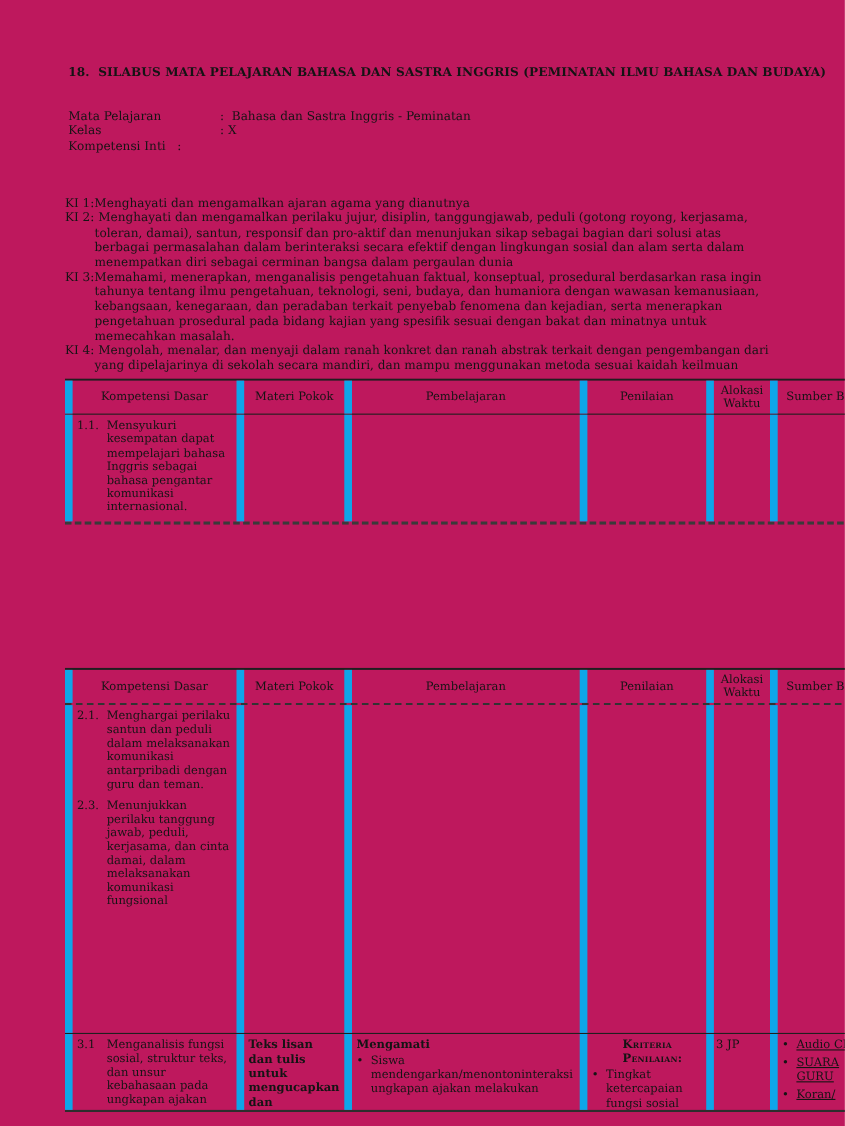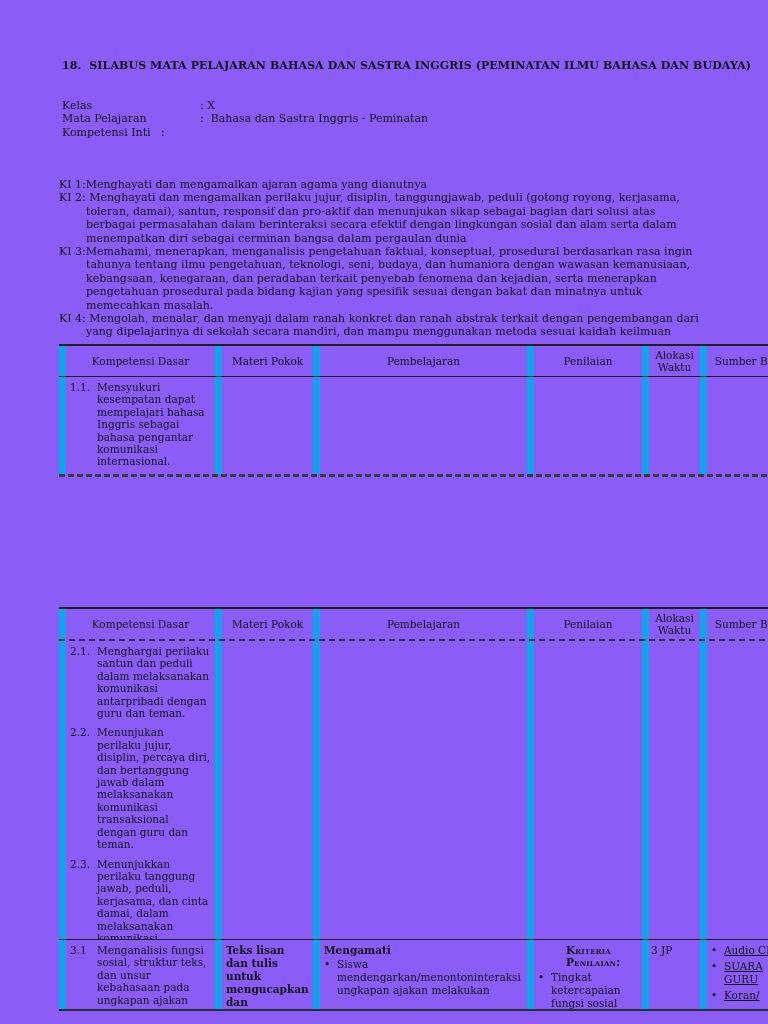--- a/index.html
+++ b/index.html
@@ -4,21 +4,21 @@
 <style>
   * { margin:0; padding:0; box-sizing:border-box; }
   html,body { width:768px; height:1024px; }
   body {
     background:#ffffff;
     color:#141414;
     font-family:"DejaVu Serif","Liberation Serif",serif;
     position:relative;
     overflow:hidden;
   }
-  .page { position:relative; width:768px; height:1024px; background:#8b5cf6; }
+  .page { position:relative; width:768px; height:1024px; background:#be185d; }
 
   
   .doc-title {
     position:absolute; left:62px; top:59px; width:700px;
     font-size:11px; font-weight:bold; line-height:14px; letter-spacing:.1px;
   }
   .info { position:absolute; left:62px; top:99px; font-size:11px; line-height:13.4px; }
   .info-row { display:flex; }
   .info-label { min-width:138px; white-space:pre; }
   .info-value { white-space:pre; }
@@ -63,26 +63,26 @@
 </style>
 </head>
 <body>
 
 <div class="page">
 
   <div class="doc-title">18.&nbsp; SILABUS MATA PELAJARAN BAHASA DAN SASTRA INGGRIS (PEMINATAN ILMU BAHASA DAN BUDAYA)</div>
 
   <div class="info">
     <div class="info-row">
+      <span class="info-label">Mata Pelajaran</span>
+      <span class="info-value">:  Bahasa dan Sastra Inggris - Peminatan</span>
+    </div>
+    <div class="info-row">
       <span class="info-label">Kelas</span>
       <span class="info-value">: X</span>
-    </div>
-    <div class="info-row">
-      <span class="info-label">Mata Pelajaran</span>
-      <span class="info-value">:  Bahasa dan Sastra Inggris - Peminatan</span>
     </div>
     <div class="info-row">
       <span class="info-label">Kompetensi Inti   :</span>
       <span class="info-value"></span>
     </div>
   </div>
 
   <div class="ki">
     <p>KI 1:Menghayati dan mengamalkan ajaran agama yang dianutnya</p>
     <p>KI 2: Menghayati dan mengamalkan perilaku jujur, disiplin, tanggungjawab, peduli (gotong royong, kerjasama, toleran, damai),  santun, responsif dan pro-aktif  dan menunjukan sikap sebagai bagian dari solusi atas berbagai permasalahan dalam berinteraksi secara efektif dengan lingkungan sosial dan alam serta dalam menempatkan diri sebagai cerminan bangsa dalam pergaulan dunia</p>
@@ -122,24 +122,20 @@
       <div class="th">Penilaian</div>
       <div class="th">Alokasi Waktu</div>
       <div class="th">Sumber Bel</div>
     </div>
 
     <div class="grid t2rowA">
       <div class="td">
         <div class="kd">
           <span class="kd-num">2.1.</span>
           <span class="kd-text">Menghargai perilaku santun dan peduli dalam melaksanakan komunikasi antarpribadi dengan guru dan teman.</span>
-        </div>
-        <div class="kd">
-          <span class="kd-num">2.2.</span>
-          <span class="kd-text">Menunjukan perilaku jujur, disiplin, percaya diri, dan bertanggung jawab dalam melaksanakan komunikasi transaksional dengan guru dan teman.</span>
         </div>
         <div class="kd">
           <span class="kd-num">2.3.</span>
           <span class="kd-text">Menunjukkan perilaku tanggung jawab, peduli, kerjasama, dan cinta damai, dalam melaksanakan komunikasi fungsional</span>
         </div>
       </div>
       <div class="td"></div>
       <div class="td"></div>
       <div class="td"></div>
       <div class="td"></div>

